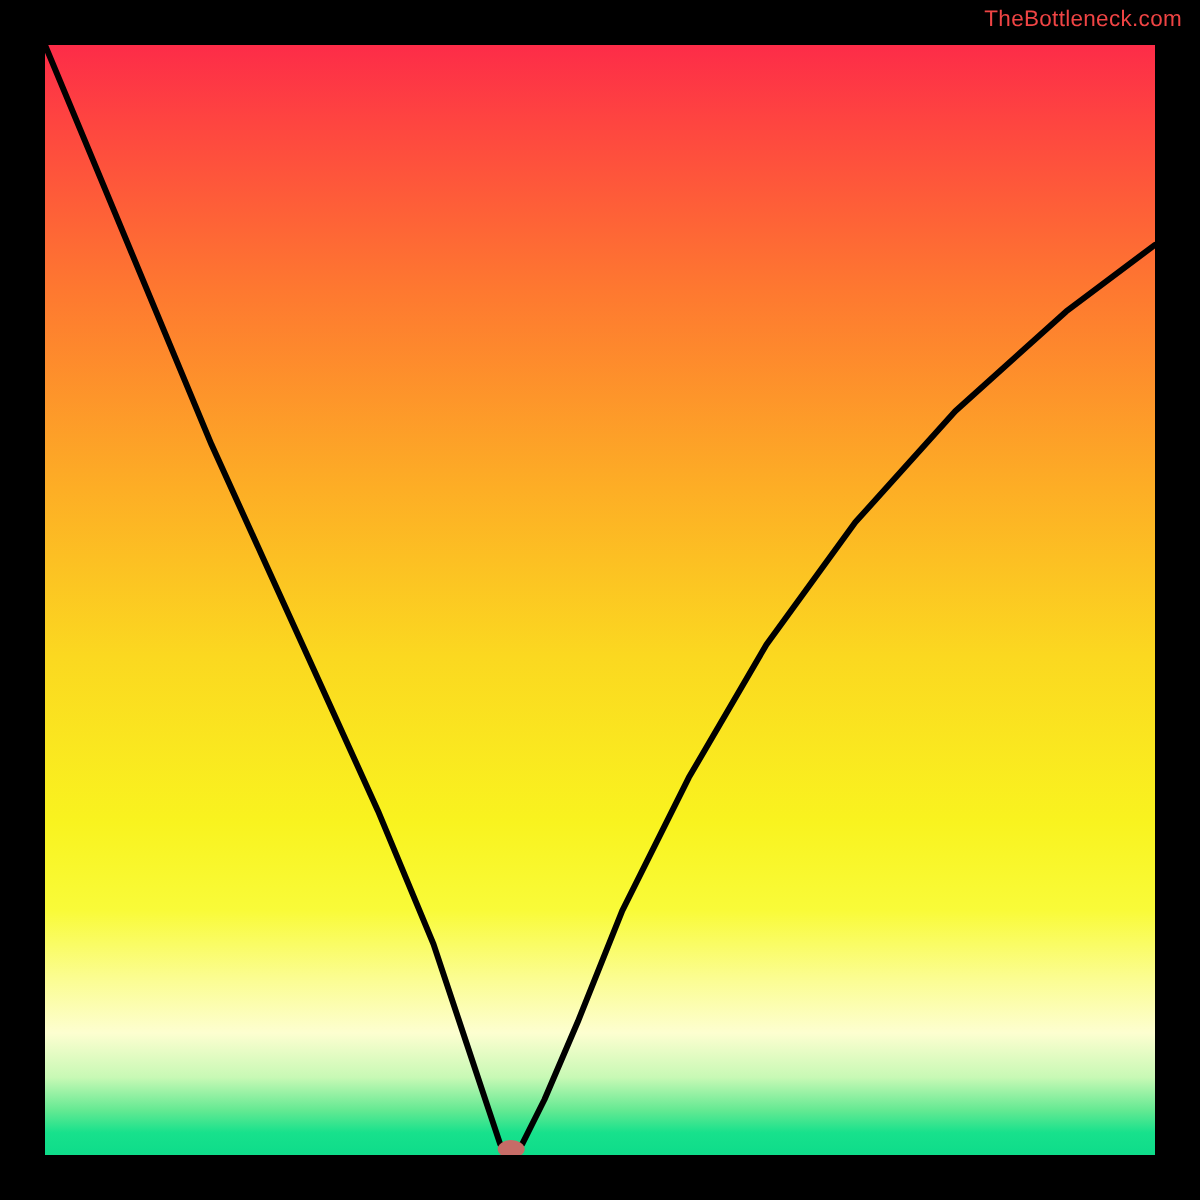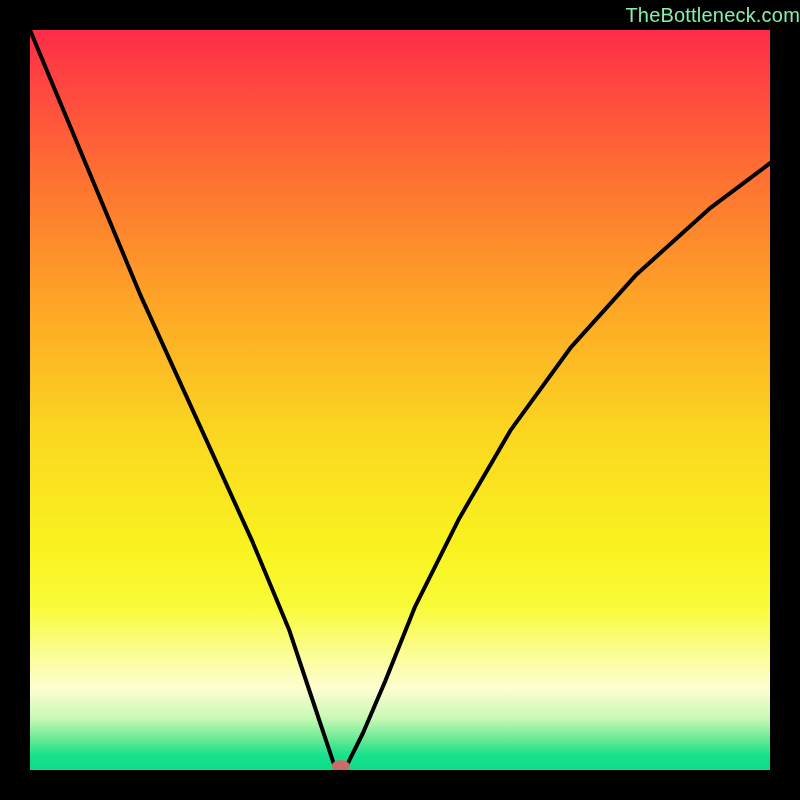--- a/index.html
+++ b/index.html
@@ -13,23 +13,23 @@
   }
   .frame {
     position: relative;
     width: 800px;
     height: 800px;
     background: #000;
   }
   .watermark {
     position: absolute;
     top: 4px;
-    right: 0;
-    color: #86efac;
-    font-size: 20px;
+    right: 12px;
+    color: #ef4444;
+    font-size: 15px;
     letter-spacing: 0.2px;
     z-index: 10;
   }
   .plot {
     position: absolute;
     top: 30px;
     left: 30px;
     width: 740px;
     height: 740px;
     background: linear-gradient(to bottom,

